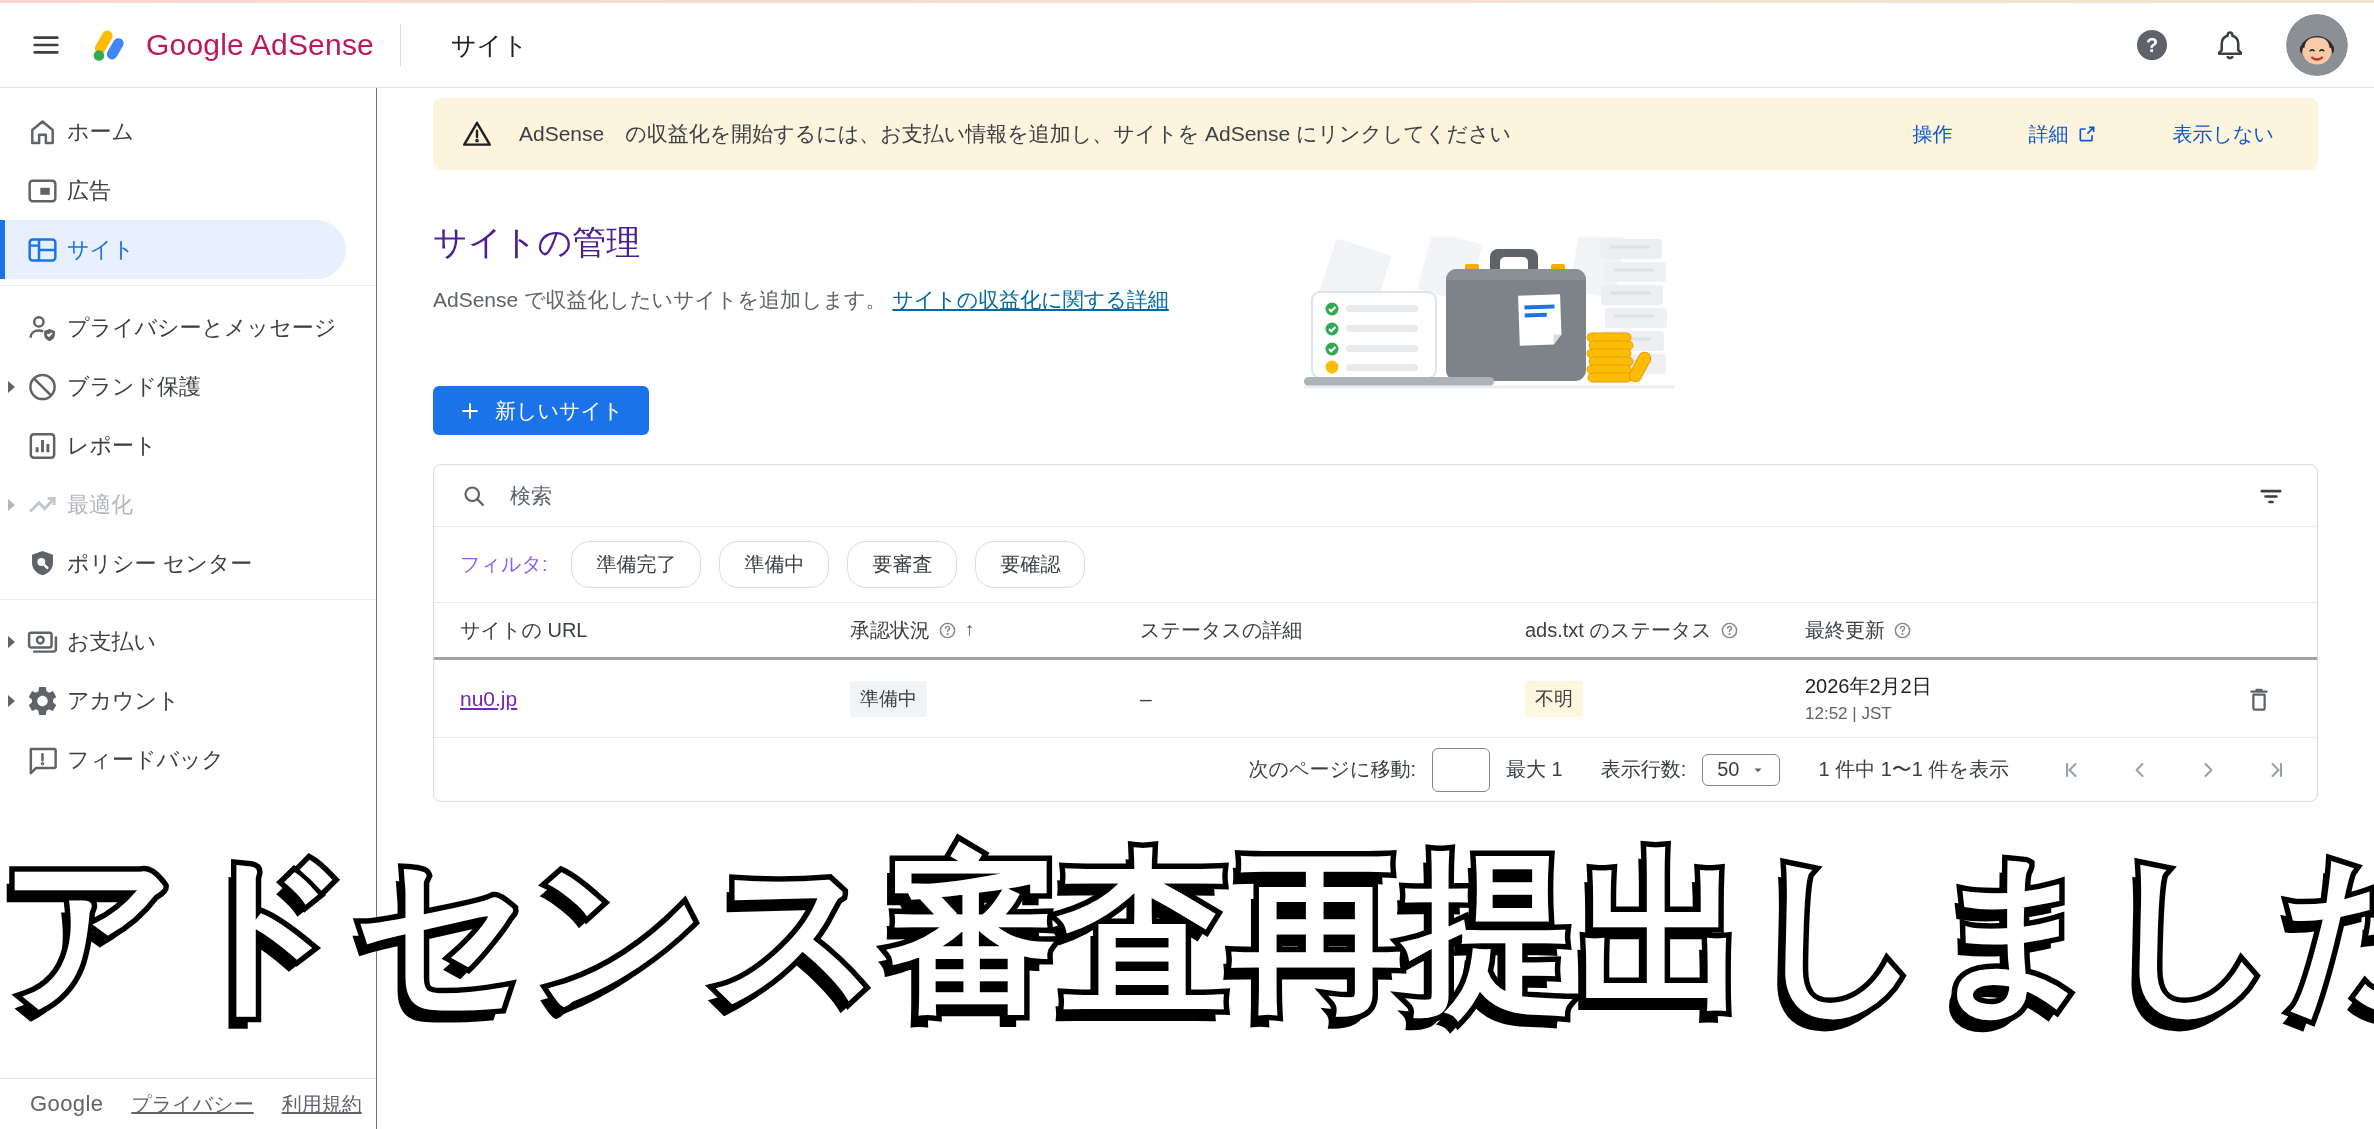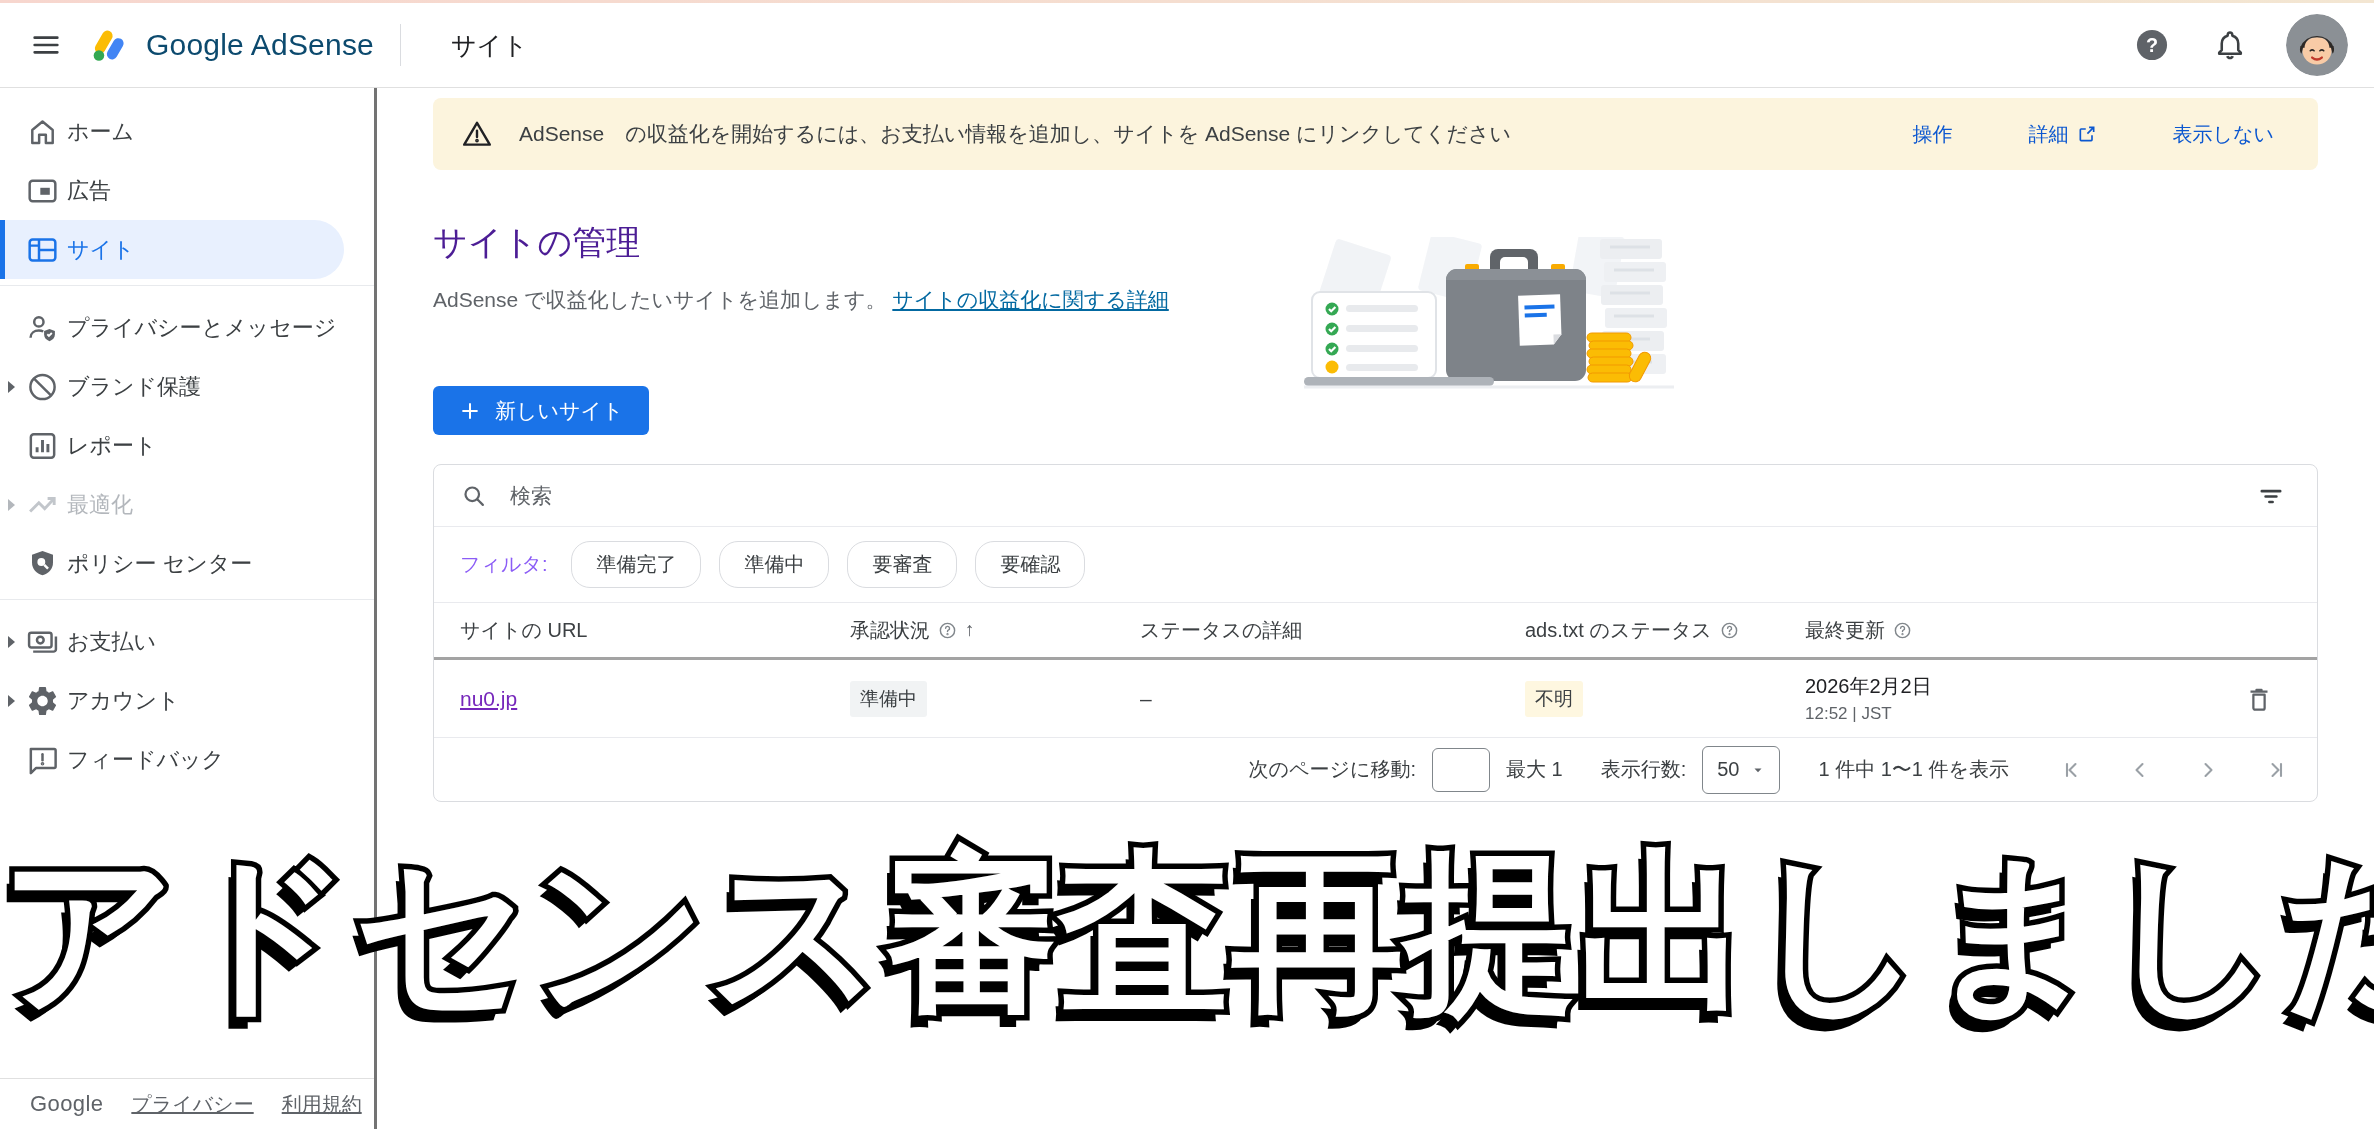--- a/index.html
+++ b/index.html
@@ -11,29 +11,29 @@
   }
   
   .top-strip { position: absolute; top: 0; left: 0; width: 100%; height: 3px;
     background: linear-gradient(90deg, #f7d6ce, #f3e6d2); z-index: 5; }
   
   .topbar { position: absolute; top: 3px; left: 0; width: 100%; height: 85px;
     background: #fff; border-bottom: 1px solid #e0e0e0; display: flex; align-items: center; z-index: 4; }
   .hamburger { margin-left: 24px; width: 44px; height: 44px; display: flex; align-items: center; justify-content: center; cursor: pointer; border-radius: 50%; }
   .logo { display: flex; align-items: center; margin-left: 18px; }
   .logo-mark { width: 46px; height: 46px; }
-  .logo-text { font-size: 30px; color: #0c4a6e; margin-left: 14px; letter-spacing: 0.2px; }
+  .logo-text { font-size: 30px; color: #be185d; margin-left: 14px; letter-spacing: 0.2px; }
   .topbar-divider { width: 1px; height: 42px; background: #dadce0; margin-left: 26px; }
   .topbar-title { font-size: 25px; color: #202124; margin-left: 50px; }
   .topbar-right { margin-left: auto; display: flex; align-items: center; gap: 34px; padding-right: 26px; }
   .iconbtn { width: 44px; height: 44px; display: flex; align-items: center; justify-content: center; cursor: pointer; }
   .avatar { width: 62px; height: 62px; border-radius: 50%; overflow: hidden; cursor: pointer; }
   
   .sidebar { position: absolute; top: 88px; left: 0; width: 377px; height: 1041px;
-    background: #fff; border-right: 3px solid #737373; z-index: 3; }
+    background: #fff; border-right: 1px solid #737373; z-index: 3; }
   .nav { padding-top: 14px; }
   .nav-item { position: relative; height: 59px; display: flex; align-items: center; padding-left: 67px; cursor: pointer; }
   .nav-label { font-size: 22px; color: #3c4043; white-space: nowrap; }
   .nav-icon { position: absolute; left: 25px; top: 50%; transform: translateY(-50%); width: 35px; height: 35px; color: #5f6368; }
   .caret-icon { position: absolute; left: 8px; top: 50%; transform: translateY(-50%);
     width: 0; height: 0; border-left: 7px solid #5f6368; border-top: 6px solid transparent; border-bottom: 6px solid transparent; }
   .nav-item.selected { background: #e8f0fe; border-radius: 0 30px 30px 0; margin-right: 30px; }
   .nav-item.selected::before { content: ""; position: absolute; left: 0; top: 0; width: 5px; height: 100%; background: #1a73e8; }
   .nav-item.selected .nav-label { color: #1a73e8; font-weight: 500; }
   .nav-item.selected .nav-icon { color: #1a73e8; }
@@ -82,21 +82,21 @@
   .badge.yellow { background: #fef7e0; }
   .cell-dash { font-size: 21px; color: #3c4043; }
   .cell-date .d1 { font-size: 20px; color: #202124; }
   .cell-date .d2 { font-size: 17px; color: #5f6368; margin-top: 4px; }
   .cell-actions { display: flex; justify-content: flex-end; padding-right: 12px; }
   .trash-btn { width: 40px; height: 40px; display: flex; align-items: center; justify-content: center; cursor: pointer; }
   .pager { height: 64px; border-top: 1px solid #e9eaee; display: flex; align-items: center; justify-content: flex-end; padding-right: 28px; font-size: 20px; color: #3c4043; }
   .pager .lbl { white-space: nowrap; }
   .goto-input { width: 58px; height: 44px; border: 1px solid #80868b; border-radius: 6px; margin: 0 16px; font-size: 20px; text-align: center; outline: none; font-family: inherit; }
   .max-lbl { margin-right: 38px; }
-  .rows-select { display: flex; align-items: center; gap: 12px; border: 1px solid #80868b; border-radius: 6px; height: 48px; padding: 0 14px; margin: 0 38px 0 16px; cursor: pointer; }
+  .rows-select { display: flex; align-items: center; gap: 12px; border: 1px solid #80868b; border-radius: 6px; height: 32px; padding: 0 14px; margin: 0 38px 0 16px; cursor: pointer; }
   .range-lbl { margin-right: 50px; }
   .pg-arrows { display: flex; align-items: center; gap: 42px; }
   .pg-btn { width: 26px; height: 26px; display: flex; align-items: center; justify-content: center; cursor: pointer; color: #9aa0a6; }
   
   .meme { position: absolute; top: 833px; left: 0; width: 100%; z-index: 20;
     text-align: center; white-space: nowrap; font-size: 173px; font-weight: 900; line-height: 1.15;
     color: #ffffff; -webkit-text-stroke: 11px #000; paint-order: stroke fill;
     text-shadow: -8px 12px 0 #000; letter-spacing: 0px; pointer-events: none; }
   svg { display: block; }
 </style>

